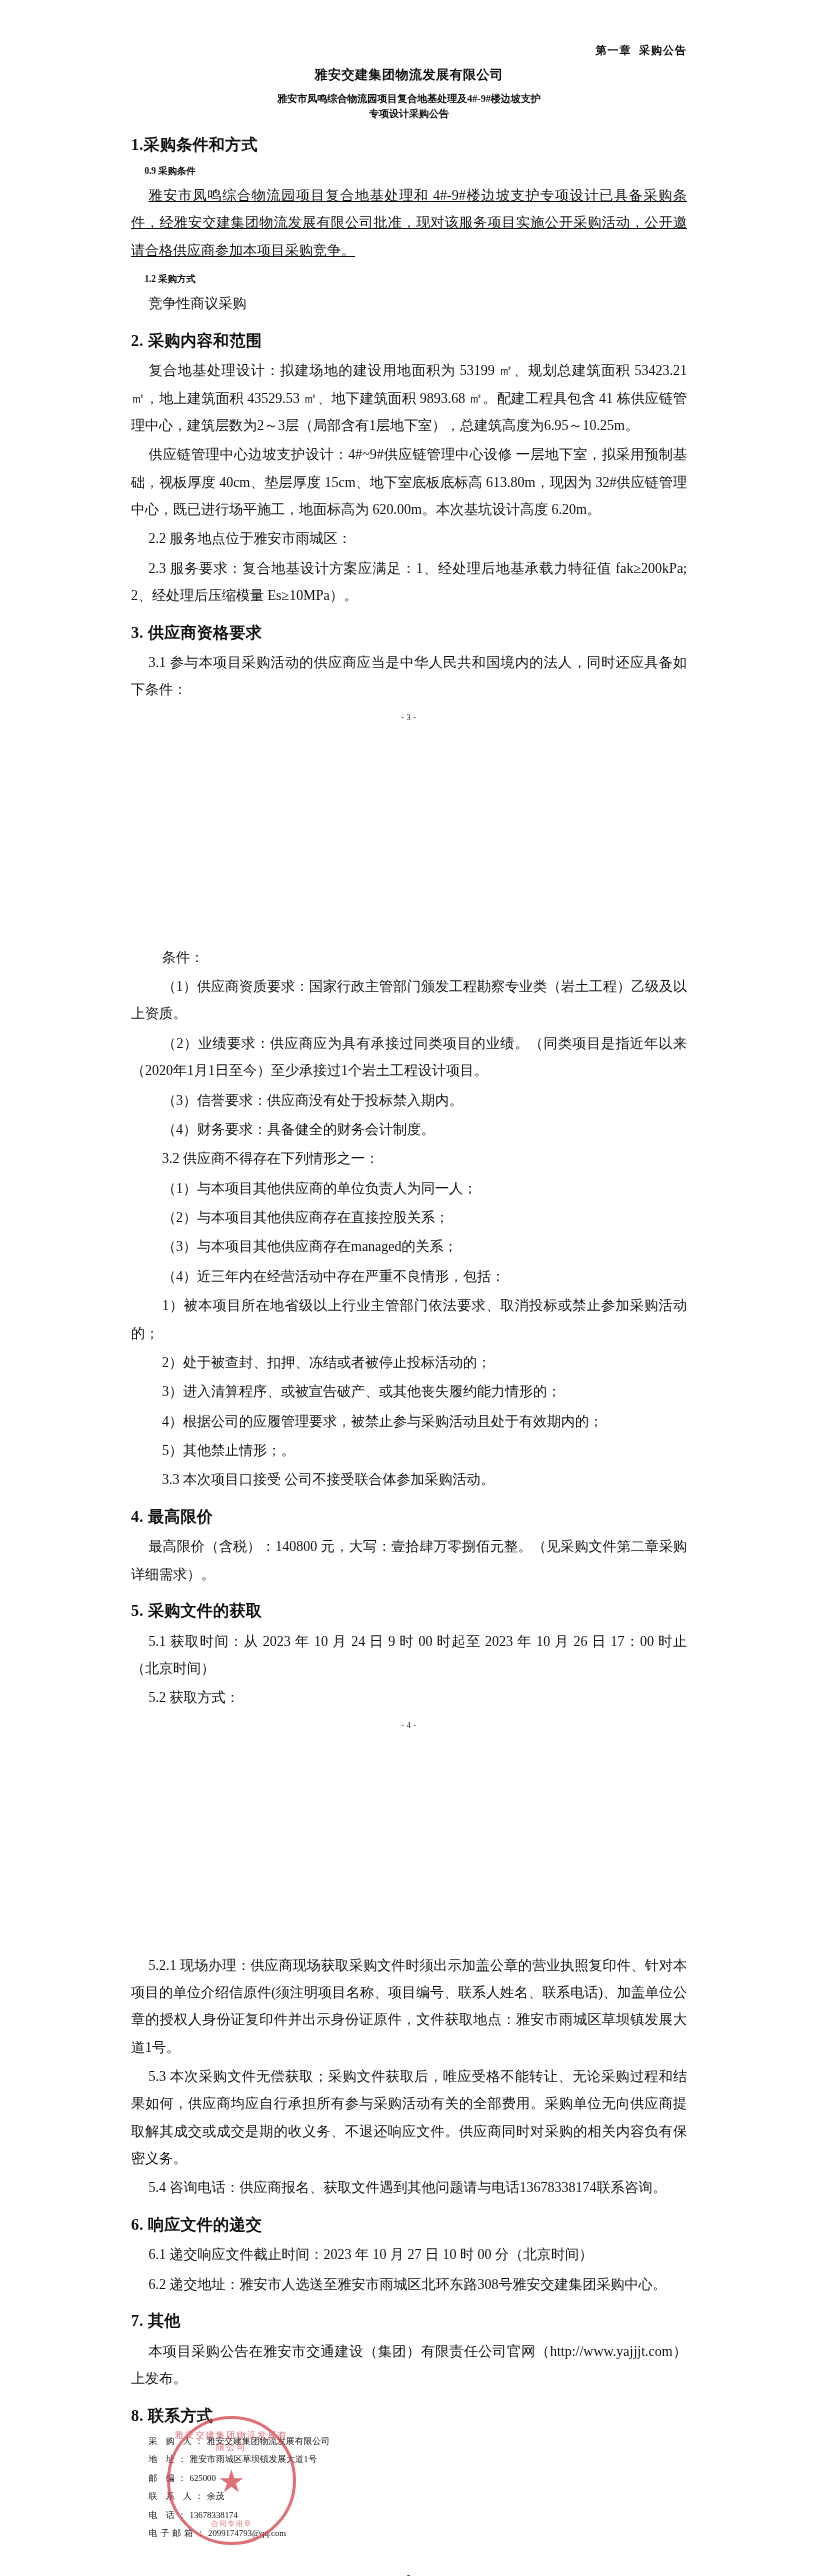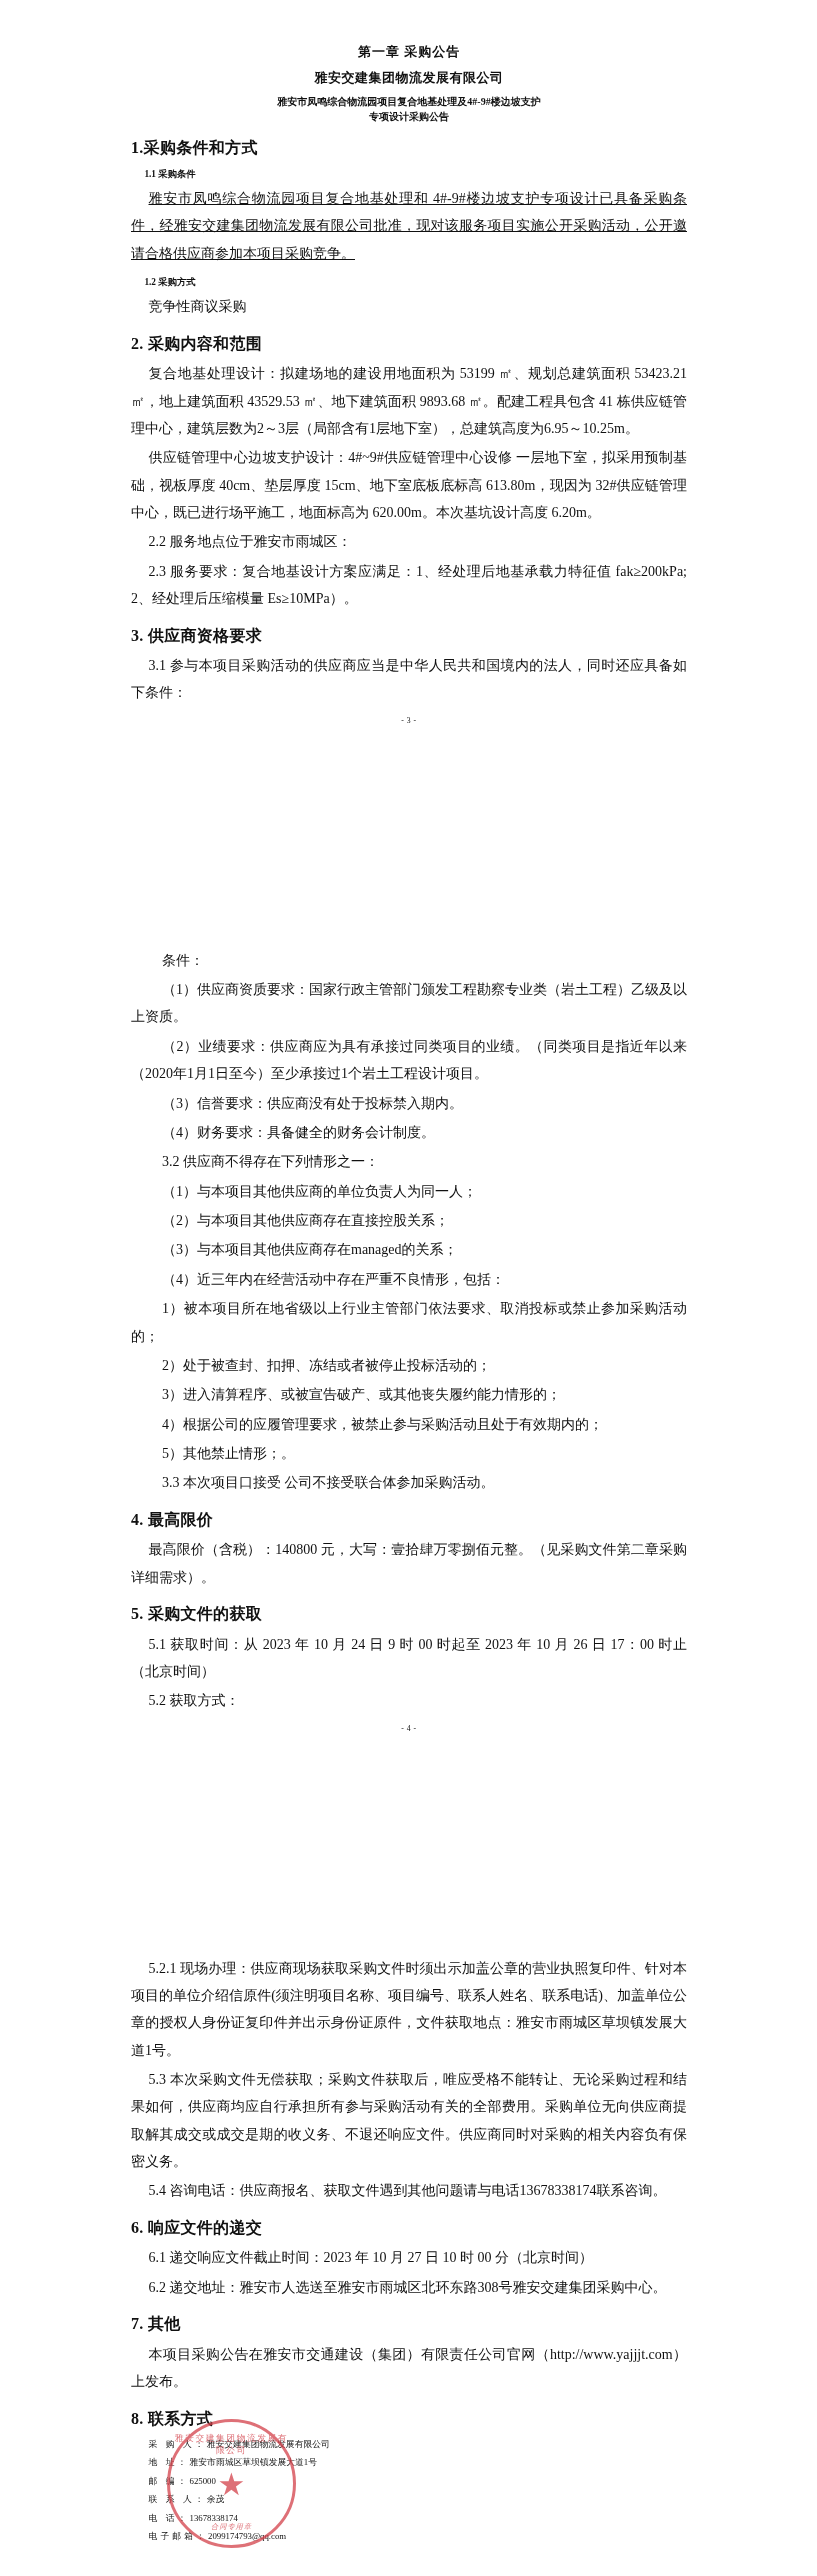--- a/index.html
+++ b/index.html
@@ -16,25 +16,26 @@
     position: relative;
     padding: 0;
   }
   .doc {
     width: 556px;
     margin: 0 auto;
     padding-top: 43px;
     position: relative;
   }
   .title-chapter {
-    text-align: center;
-    font-size: 13px;
+    text-align: right;
+    font-size: 11px;
     font-weight: bold;
     letter-spacing: 1px;
     margin-bottom: 8.2px;
+    font-family: Liberation Mono, monospace;
   }
   .title-company {
     text-align: center;
     font-size: 13px;
     font-weight: bold;
     letter-spacing: 0.5px;
     margin-bottom: 7.2px;
   }
   .title-main {
     text-align: center;
@@ -112,21 +113,20 @@
     font-family: "Liberation Serif", serif;
   }
   .seal .seal-bottom {
     position: absolute;
     width: 100%;
     bottom: 13.4px;
     text-align: center;
     color: #d3414a;
     font-size: 7.2px;
     letter-spacing: 1px;
-    font-style: italic;
   }
   .footer-pg {
     text-align: center;
     font-size: 7.7px;
     letter-spacing: 0.5px;
     margin-top: 31px;
     padding-bottom: 20.6px;
   }
 </style>
 </head>
@@ -136,21 +136,21 @@
   <div class="doc">
 
     <div class="title-chapter">第一章 采购公告</div>
     <div class="title-company">雅安交建集团物流发展有限公司</div>
     <div class="title-main">
       <span class="l2">雅安市凤鸣综合物流园项目复合地基处理及4#-9#楼边坡支护</span>
       <span class="l2">专项设计采购公告</span>
     </div>
 
     <h2 class="sec">1.采购条件和方式</h2>
-    <h3 class="sub">1.1 采购条件</h3>
+    <h3 class="sub">0.9 采购条件</h3>
     <p class="body u">雅安市凤鸣综合物流园项目复合地基处理和 4#-9#楼边坡支护专项设计已具备采购条件，经雅安交建集团物流发展有限公司批准，现对该服务项目实施公开采购活动，公开邀请合格供应商参加本项目采购竞争。</p>
     <h3 class="sub">1.2 采购方式</h3>
     <p class="body">竞争性商议采购</p>
 
     <h2 class="sec">2. 采购内容和范围</h2>
     <p class="body">复合地基处理设计：拟建场地的建设用地面积为 53199 ㎡、规划总建筑面积 53423.21 ㎡，地上建筑面积 43529.53 ㎡、地下建筑面积 9893.68 ㎡。配建工程具包含 41 栋供应链管理中心，建筑层数为2～3层（局部含有1层地下室），总建筑高度为6.95～10.25m。</p>
     <p class="body">供应链管理中心边坡支护设计：4#~9#供应链管理中心设修 一层地下室，拟采用预制基础，视板厚度 40cm、垫层厚度 15cm、地下室底板底标高 613.80m，现因为 32#供应链管理中心，既已进行场平施工，地面标高为 620.00m。本次基坑设计高度 6.20m。</p>
     <p class="body">2.2 服务地点位于雅安市雨城区：</p>
     <p class="body">2.3 服务要求：复合地基设计方案应满足：1、经处理后地基承载力特征值 fak≥200kPa; 2、经处理后压缩模量 Es≥10MPa）。</p>
 

